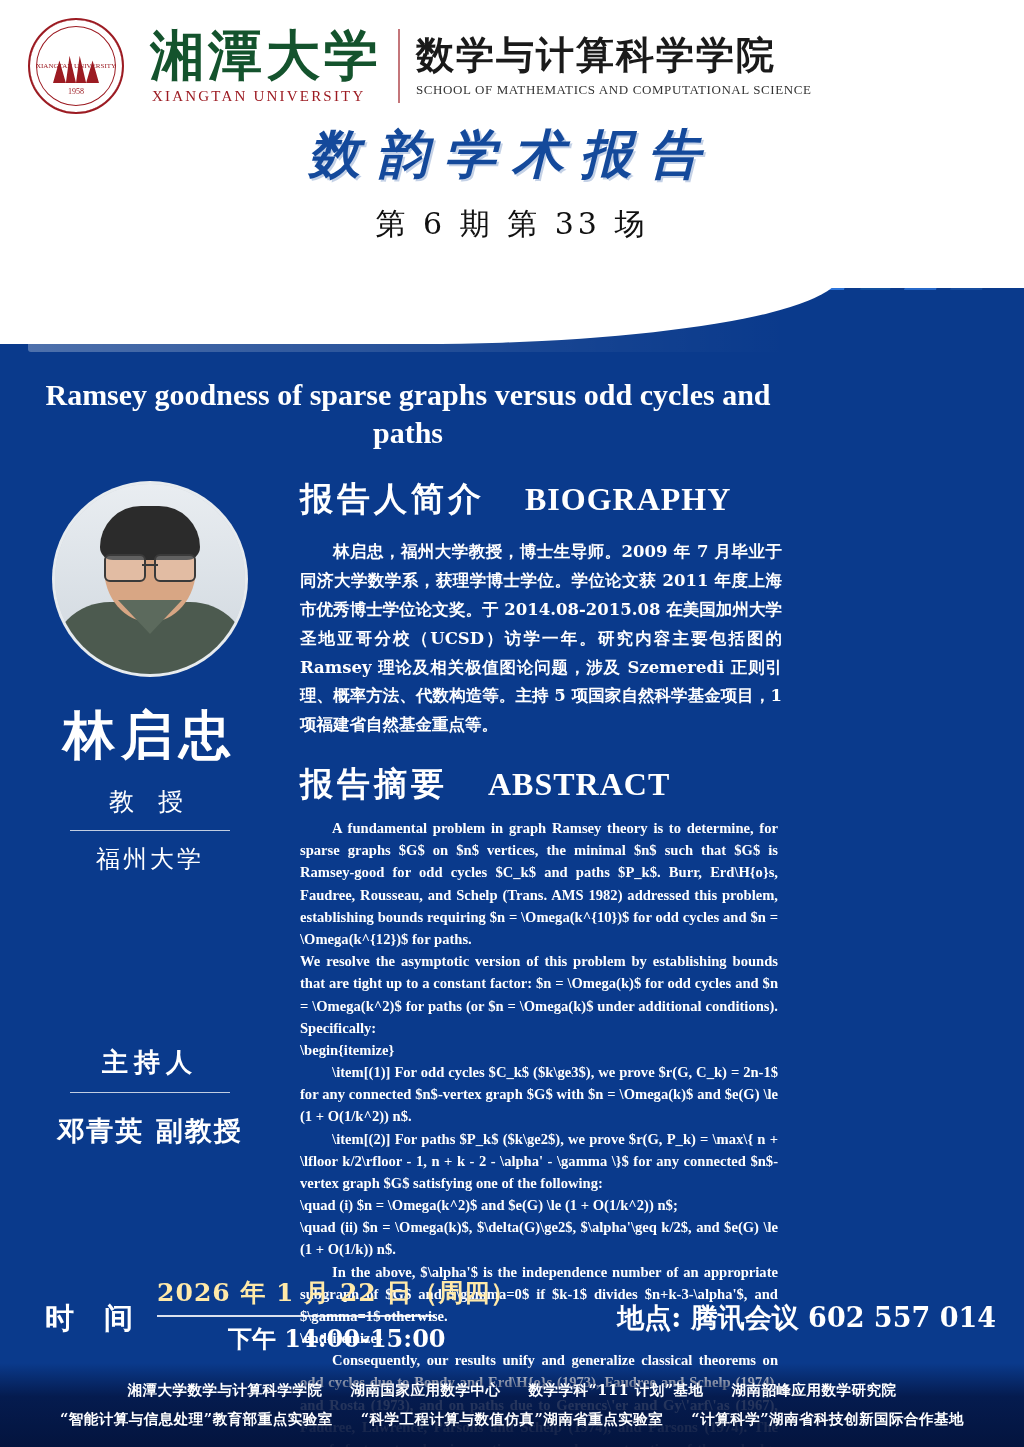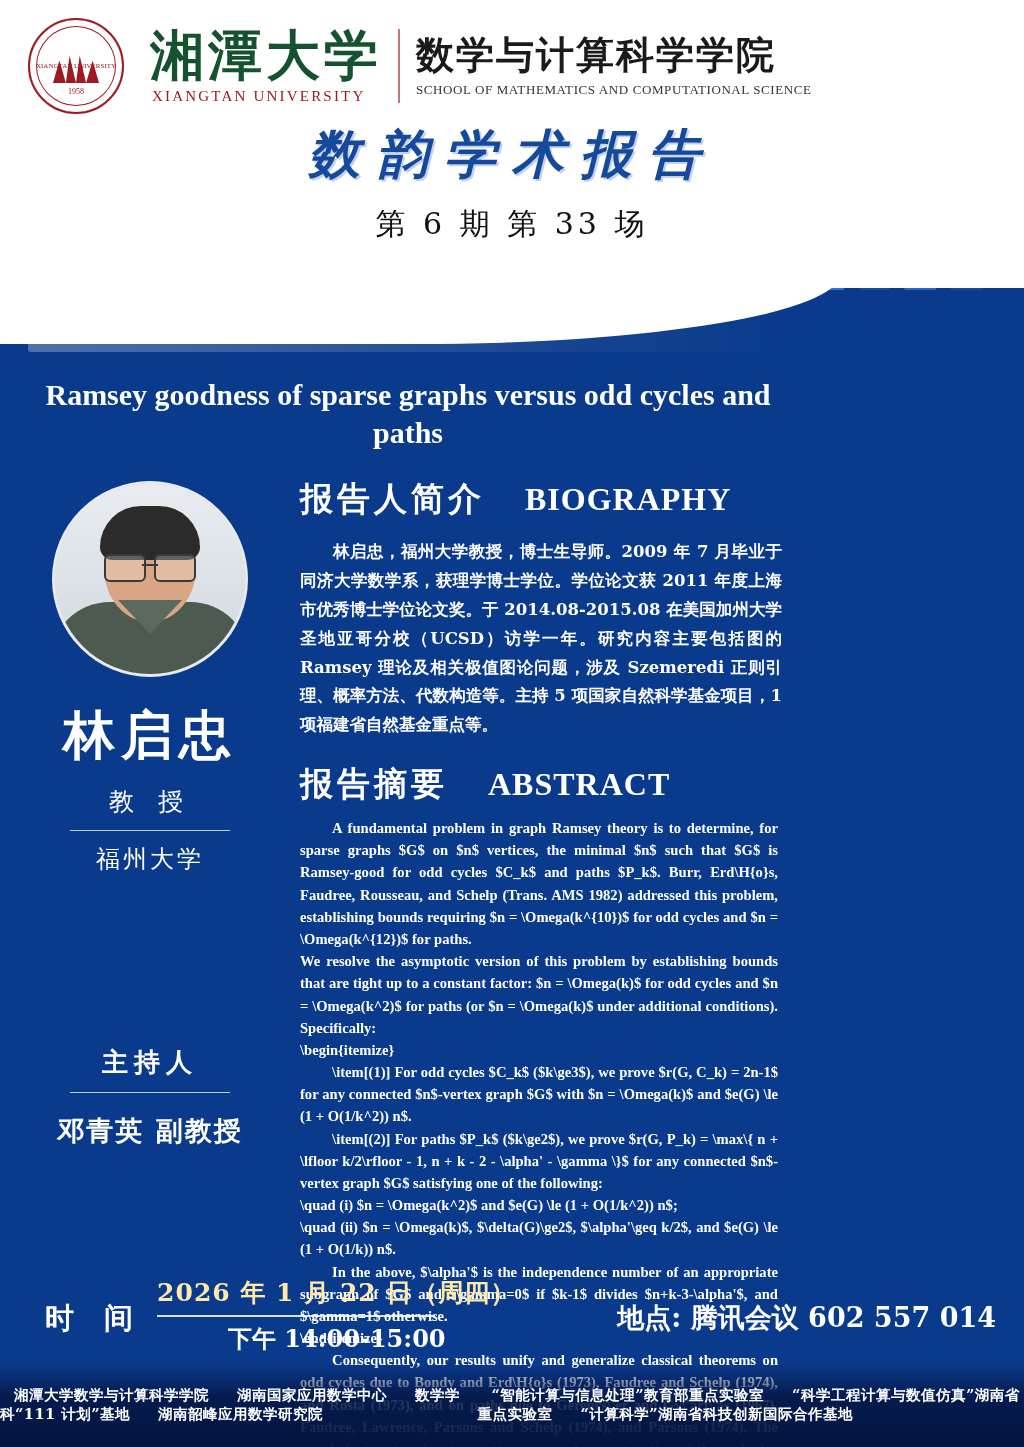--- a/index.html
+++ b/index.html
@@ -163,21 +163,21 @@
   .time-row{display:flex;align-items:center;padding:0 28px;margin-left:17px;}
   .time-label{font-family:"DejaVu Serif", serif;font-weight:bold;font-size:29px;color:#fff;letter-spacing:10px;margin-top:6px;}
   .time-block{margin-left:14px;}
   .time-main{font-family:"DejaVu Serif", serif;font-weight:bold;font-size:25px;color:#ffe9a8;letter-spacing:1px;text-align:center;}
   .time-line{width:278px;height:2px;background:rgba(255,255,255,.85);margin:6px 0 6px 0;}
   .time-sub{font-family:"DejaVu Serif", serif;font-weight:bold;font-size:24px;color:#ffffff;text-align:center;}
   .place{margin-left:auto;font-family:"DejaVu Serif", serif;font-weight:bold;font-size:27px;color:#ffffff;margin-top:4px;}
   .footer-bar{
     position:absolute;left:0;bottom:0;width:1024px;height:84px;
     background:linear-gradient(180deg, rgba(5,25,75,.0) 0%, rgba(4,22,68,.85) 40%, rgba(3,18,58,.95) 100%);
-    z-index:6;display:flex;flex-direction:row;align-items:center;justify-content:center;gap:10px;
+    z-index:6;display:flex;flex-direction:column;align-items:center;justify-content:center;gap:10px;
   }
   .footer-line{font-family:"DejaVu Serif", serif;font-weight:bold;font-size:14.5px;color:#ffffff;letter-spacing:.5px;}
   .footer-line span{margin:0 14px;}
 </style>
 </head>
 <body>
 
 <div class="poster">
 
   <div class="formula-bg">∫ dy  (4+√9x²+4y²)  ε=6(y-1/3)²  1+√3 y+4  V· z=1  Σ√∫  ∂x  √x²  dy  √N  ∫ dx ∫ dy  y=f(x)  f(-x)  ∑ dy dx  x²+y²=r²  lim n→∞  ∂u/∂t  ∇²φ=0  e^{iπ}+1=0</div>

